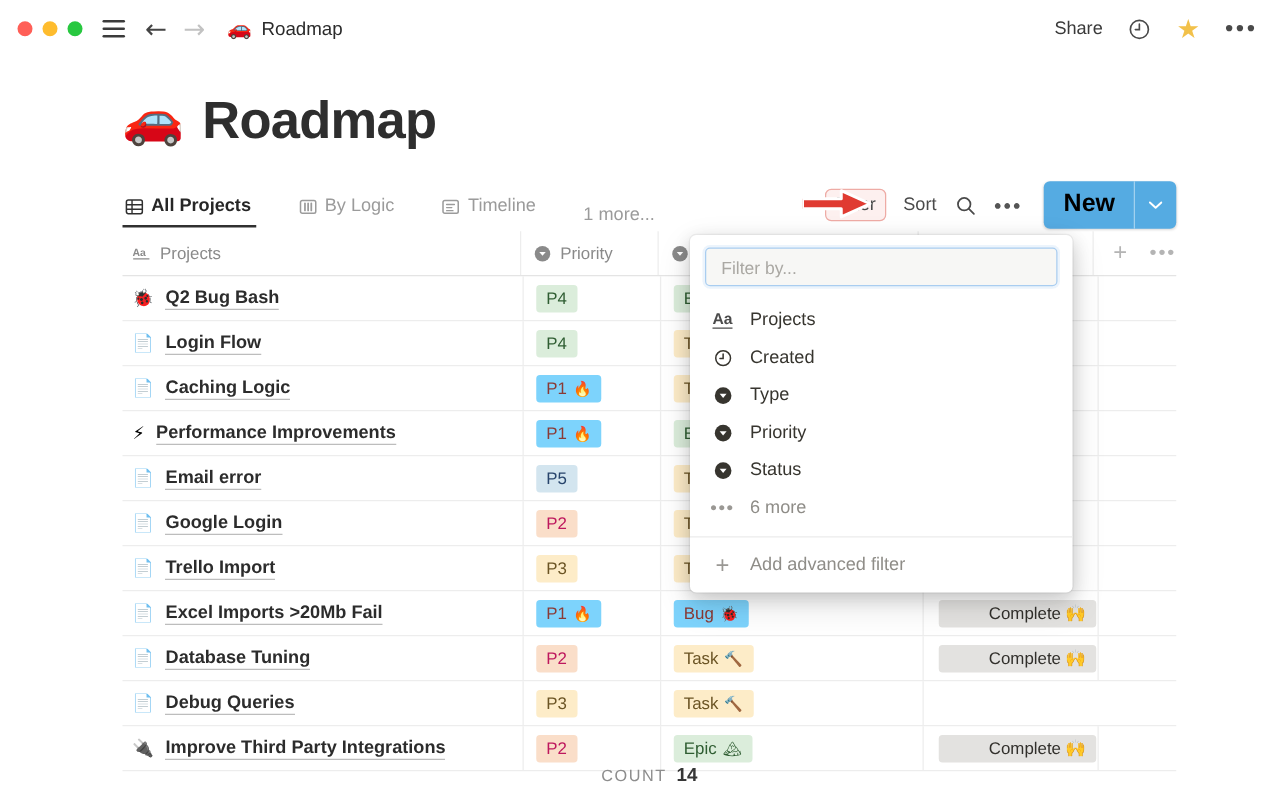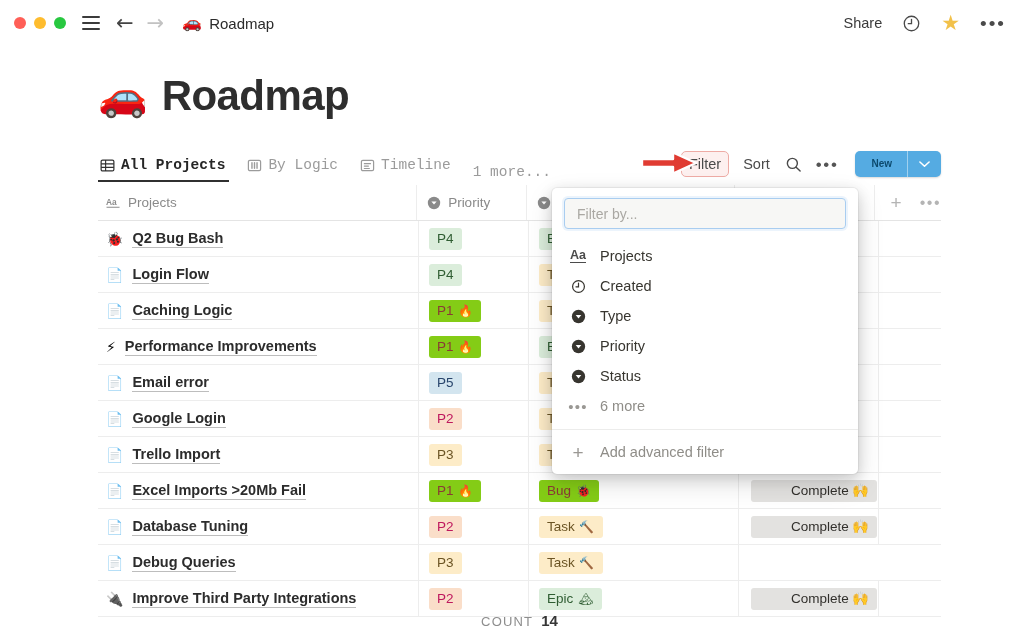--- a/index.html
+++ b/index.html
@@ -76,21 +76,21 @@
     font-size: 42px; font-weight: bold; color: #2e2e2e;
     letter-spacing: -0.6px;
   }
 
   
   .viewbar {
     position: absolute; top: 146px; left: 98px;
     width: 843px; height: 36px;
     display: flex; align-items: center;
   }
-  .tabs { display: flex; align-items: flex-end; gap: 0; height: 36px; font-family: Liberation Mono, monospace; }
+  .tabs { display: flex; align-items: flex-end; gap: 16px; height: 36px; }
   .tab {
     display: flex; align-items: center; gap: 6px;
     height: 34px; padding: 0 10px 0 2px;
     font-size: 14.5px; color: #9b9b9b; cursor: pointer;
     position: relative;
   }
   .tab + .tab { margin-left: 10px; }
   .tab.active { color: #262626; font-weight: bold; }
   .tab.active::after {
     content:""; position:absolute; left: 0; right: 6px; bottom: 0;
@@ -119,21 +119,21 @@
     padding: 3px 8px; border-radius: 4px;
   }
   .tool-icon { cursor: pointer; padding: 3px 7px; display:flex; align-items:center; }
   .tool-dots { letter-spacing: 1.6px; color: #555; font-size: 17px; line-height: 1; }
   .newbtn {
     display: flex; align-items: stretch; margin-left: 10px;
     border-radius: 5px; overflow: hidden; background: #55abe2;
     box-shadow: 0 1px 2px rgba(0,0,0,.15);
   }
   .newbtn .lbl {
-    color: #0c4a6e; font-size: 10px; font-weight: bold;
+    color: #000000; font-size: 20px; font-weight: bold;
     padding: 7px 15px 8px 16px; cursor: pointer;
   }
   .newbtn .sep { width: 1px; background: rgba(255,255,255,.45); }
   .newbtn .car {
     color: #fff; font-size: 12px; padding: 7px 11px 8px 11px; cursor: pointer;
     display: flex; align-items: center;
   }
 
   
   .red-arrow {
@@ -178,21 +178,21 @@
     display: inline-flex; align-items: center; gap: 5px;
     font-size: 13.5px; padding: 2px 8px; border-radius: 3px;
     line-height: 18px; white-space: nowrap;
   }
   .badge .bem { font-family: "DejaVu Sans", sans-serif; font-size: 12px; }
   .b-green  { background: #dbeddb; color: #2f5d32; }
   .b-blue   { background: #d3e5ef; color: #28456c; }
   .b-orange { background: #fadec9; color: #be185d; }
   .b-yellow { background: #fdecc8; color: #6b5424; }
   .b-gray   { background: #e3e2e0; color: #32302c; padding-left: 40px; }
-  .b-pinkbg { background: #84cc16; color: #8a3a35; }
+  .b-pinkbg { background: #7dd3fc; color: #8a3a35; }
 
   
   .countbar {
     position: absolute; top: 612px; left: 98px; width: 843px;
     display: flex; justify-content: center; align-items: baseline; gap: 8px;
   }
   .count-lbl {
     font-size: 13px; color: #8d8d8d; letter-spacing: 1.2px;
   }
   .count-val { font-size: 15px; color: #363636; font-weight: bold; }

